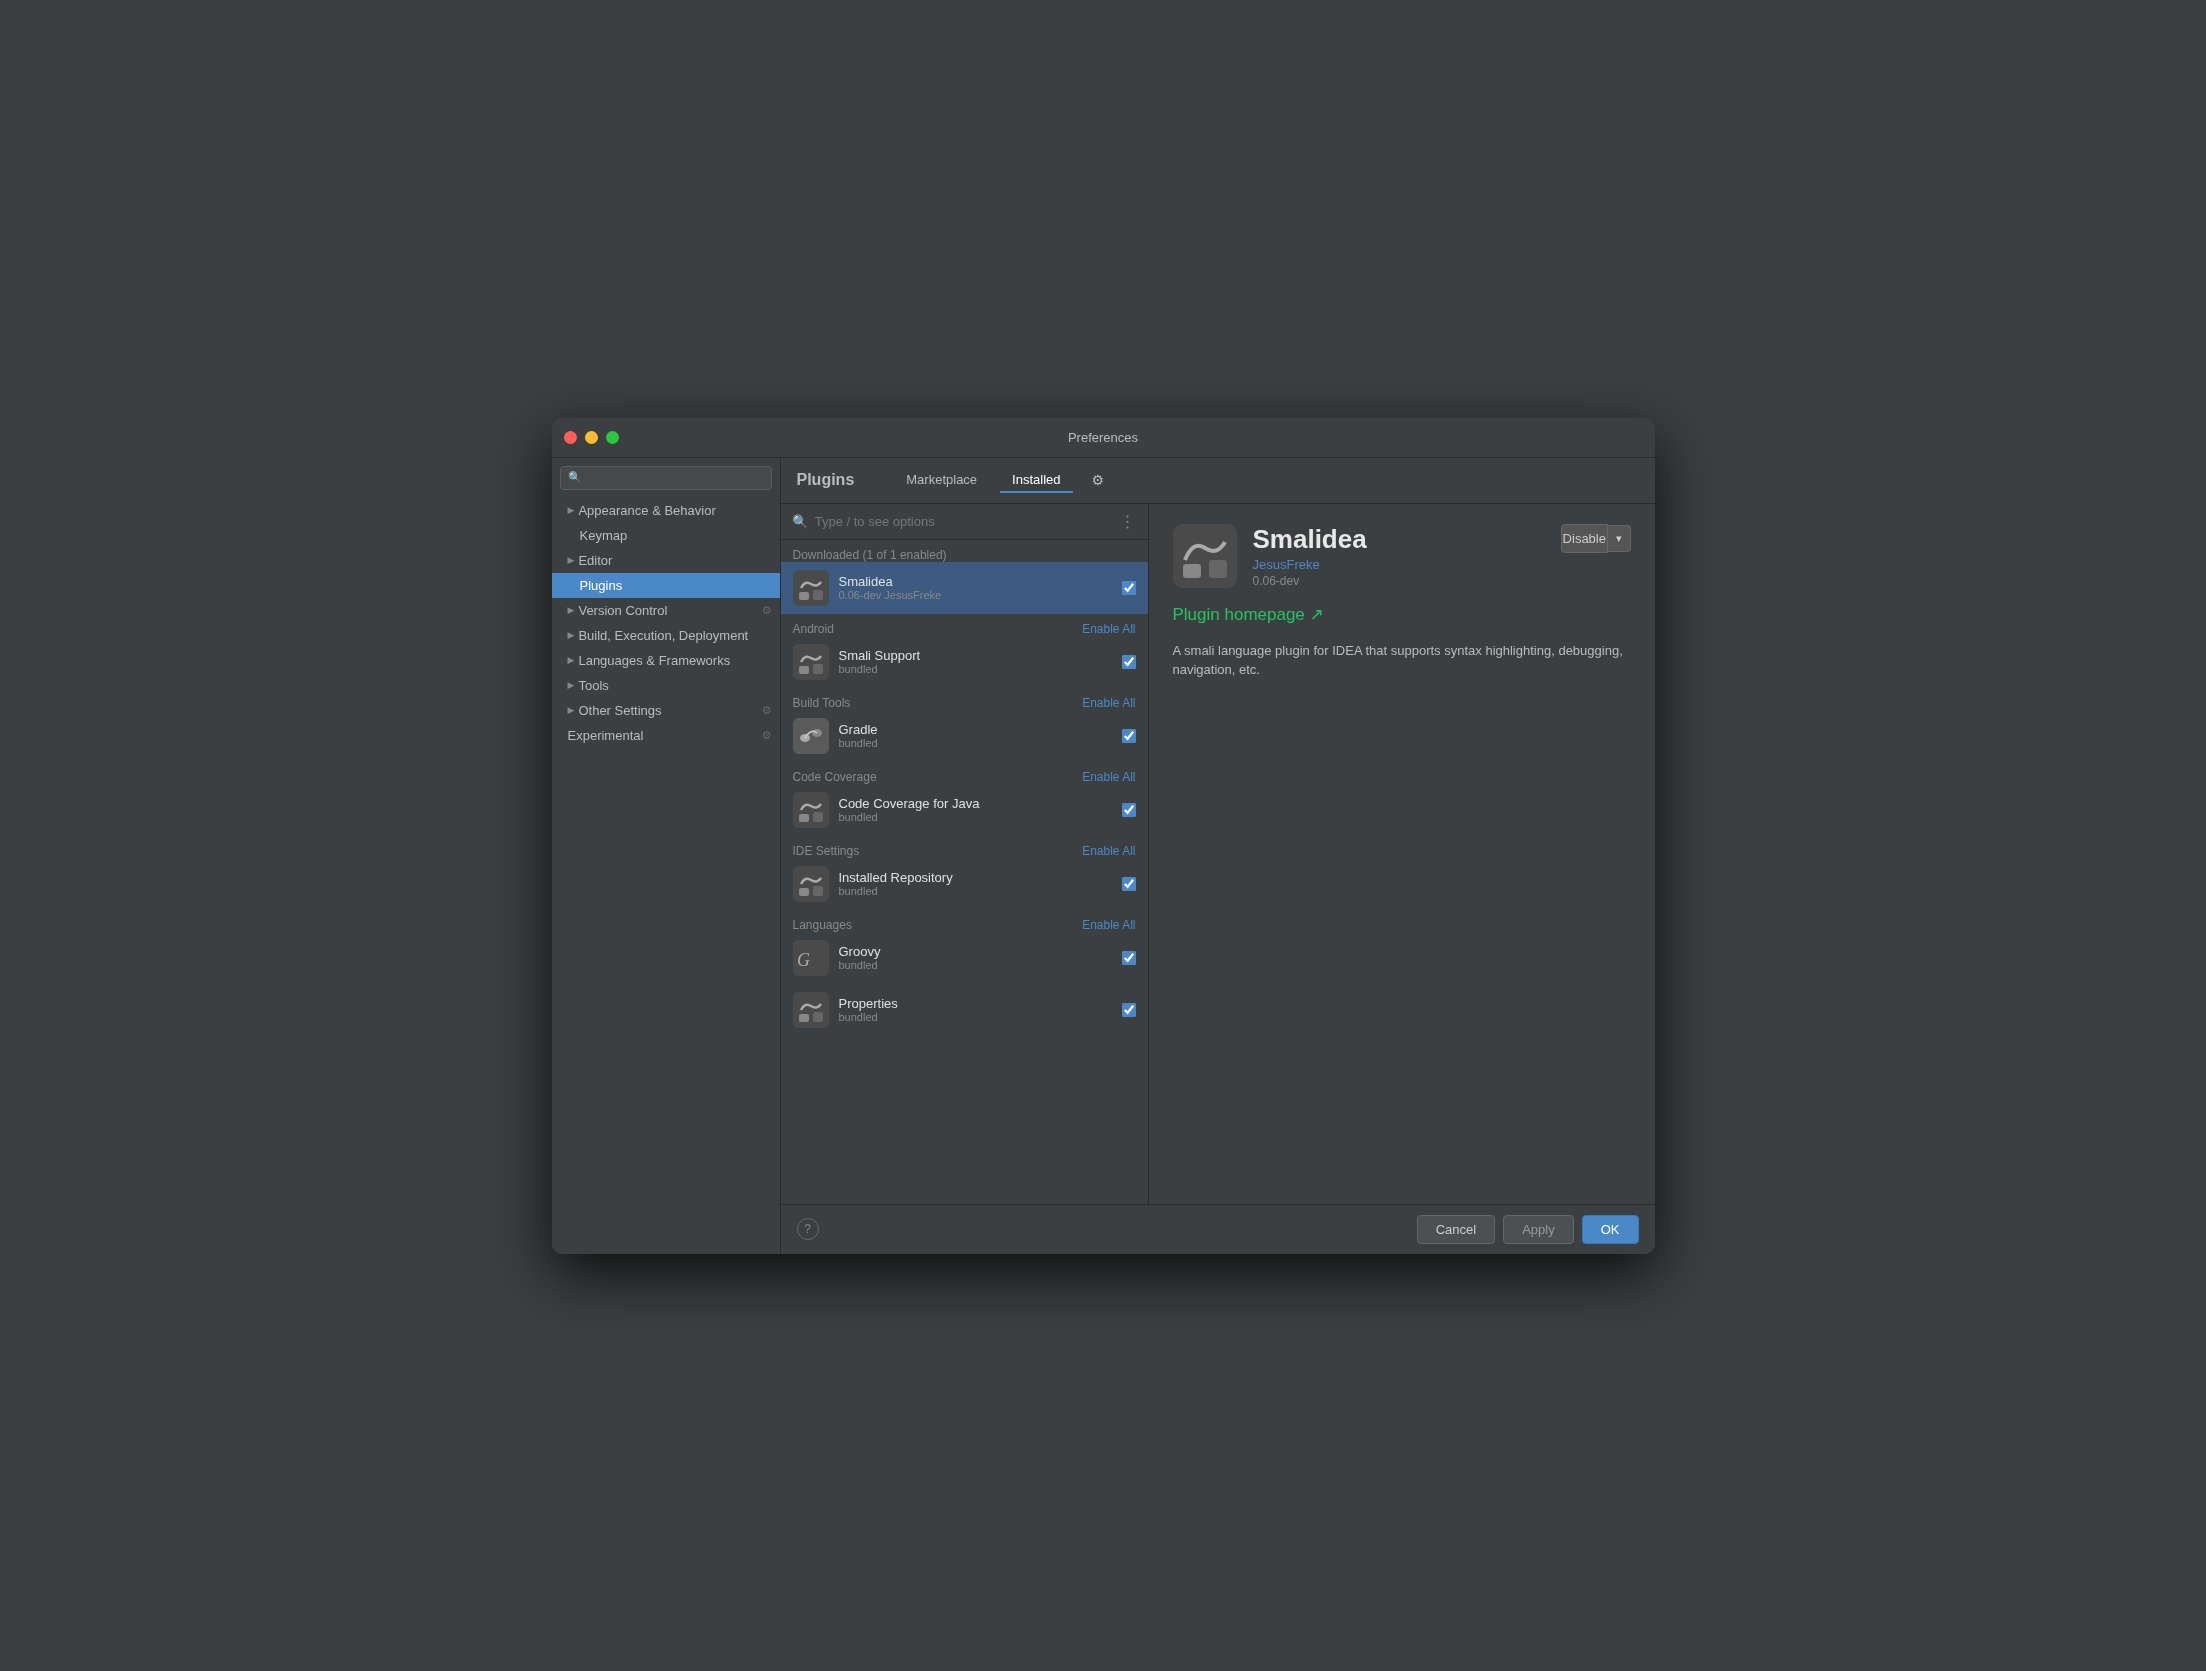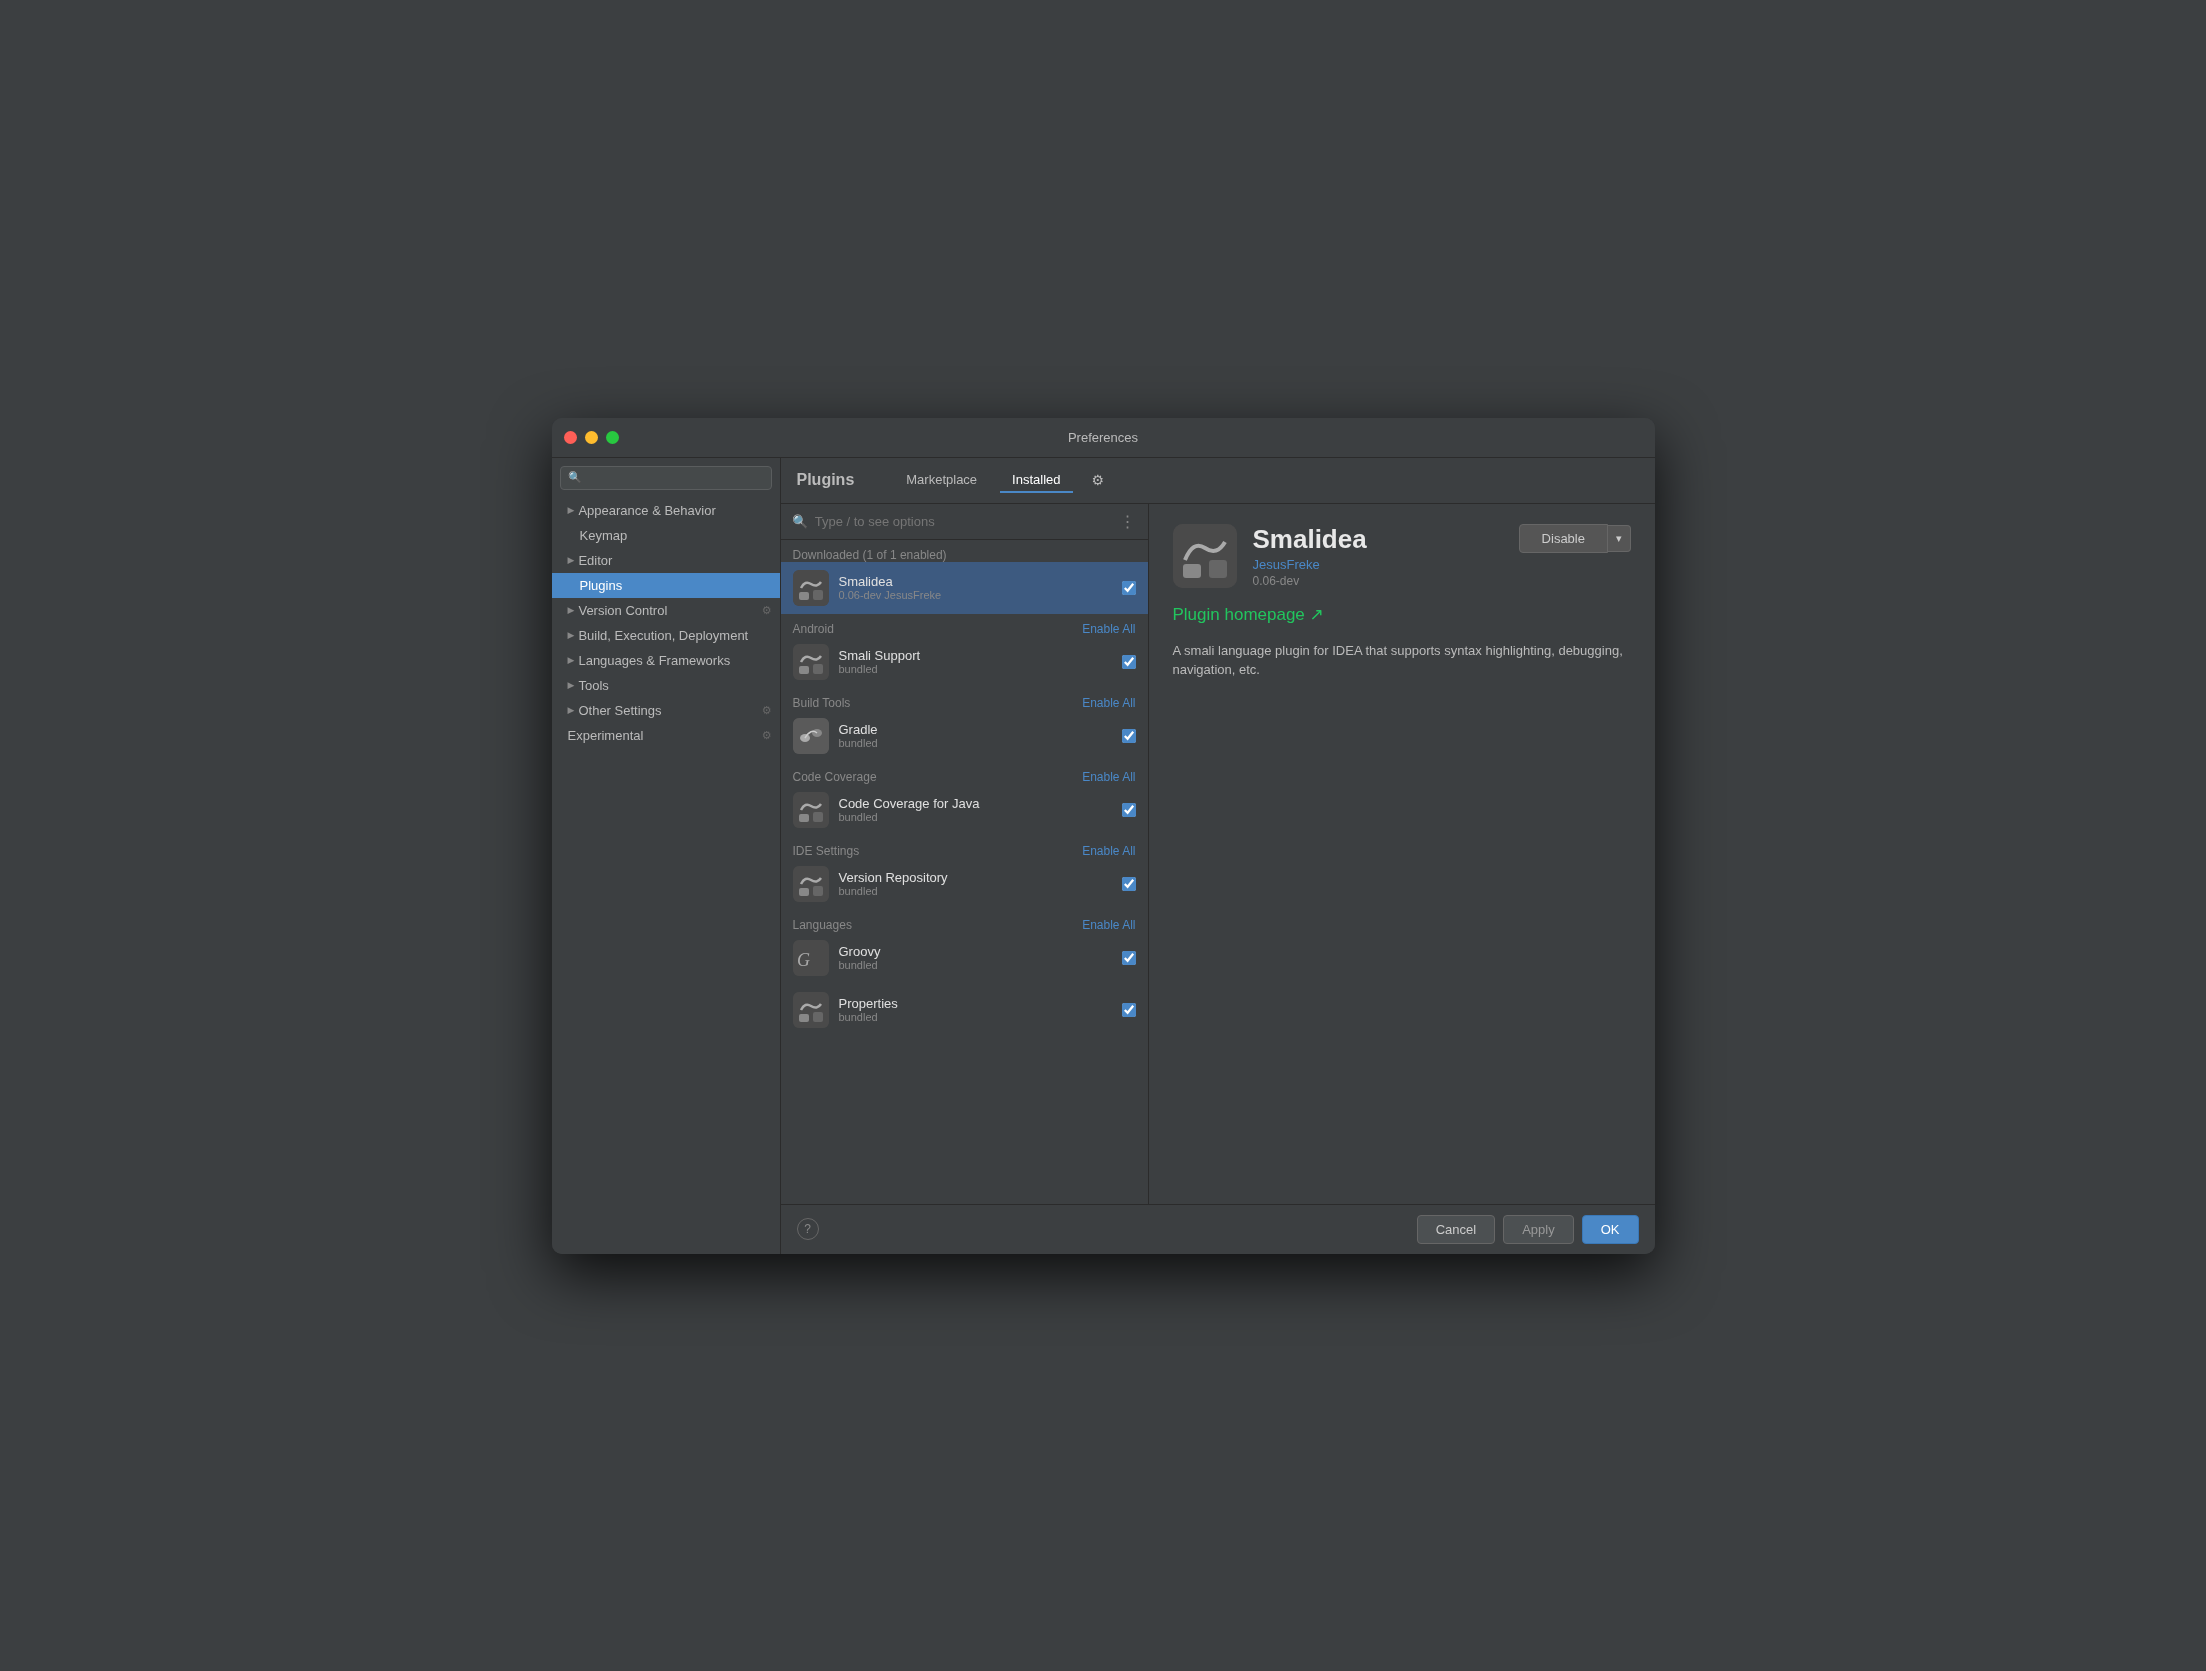--- a/index.html
+++ b/index.html
@@ -289,21 +289,21 @@
     .detail-actions {
       display: flex;
       align-items: center;
       gap: 0;
     }
     .btn-disable {
       background: #555;
       color: #ccc;
       border: 1px solid #666;
       border-radius: 4px 0 0 4px;
-      padding: 6px 22px;
+      padding: 6px 1px;
       font-size: 13px;
       cursor: pointer;
     }
     .btn-disable-arrow {
       background: #555;
       color: #ccc;
       border: 1px solid #666;
       border-left: none;
       border-radius: 0 4px 4px 0;
       padding: 6px 8px;
@@ -554,21 +554,21 @@
             <div class="plugin-item">
               <div class="plugin-icon settings-repo-icon">
                 <svg viewBox="0 0 36 36" xmlns="http://www.w3.org/2000/svg">
                   <rect width="36" height="36" fill="#4a4a4a" rx="6"></rect>
                   <path d="M8 18 Q12 10 18 14 Q24 18 28 12" stroke="#aaa" stroke-width="2.5" fill="none"></path>
                   <rect x="6" y="22" width="10" height="8" rx="2" fill="#888"></rect>
                   <rect x="20" y="20" width="10" height="10" rx="2" fill="#666"></rect>
                 </svg>
               </div>
               <div class="plugin-info">
-                <div class="plugin-name">Version Repository</div>
+                <div class="plugin-name">Installed Repository</div>
                 <div class="plugin-sub">bundled</div>
               </div>
               <input type="checkbox" class="plugin-checkbox" checked="" style="">
             </div>
 
             <div class="section-header">
               <span>Languages</span>
               <span class="enable-all">Enable All</span>
             </div>
             <div class="plugin-item">

